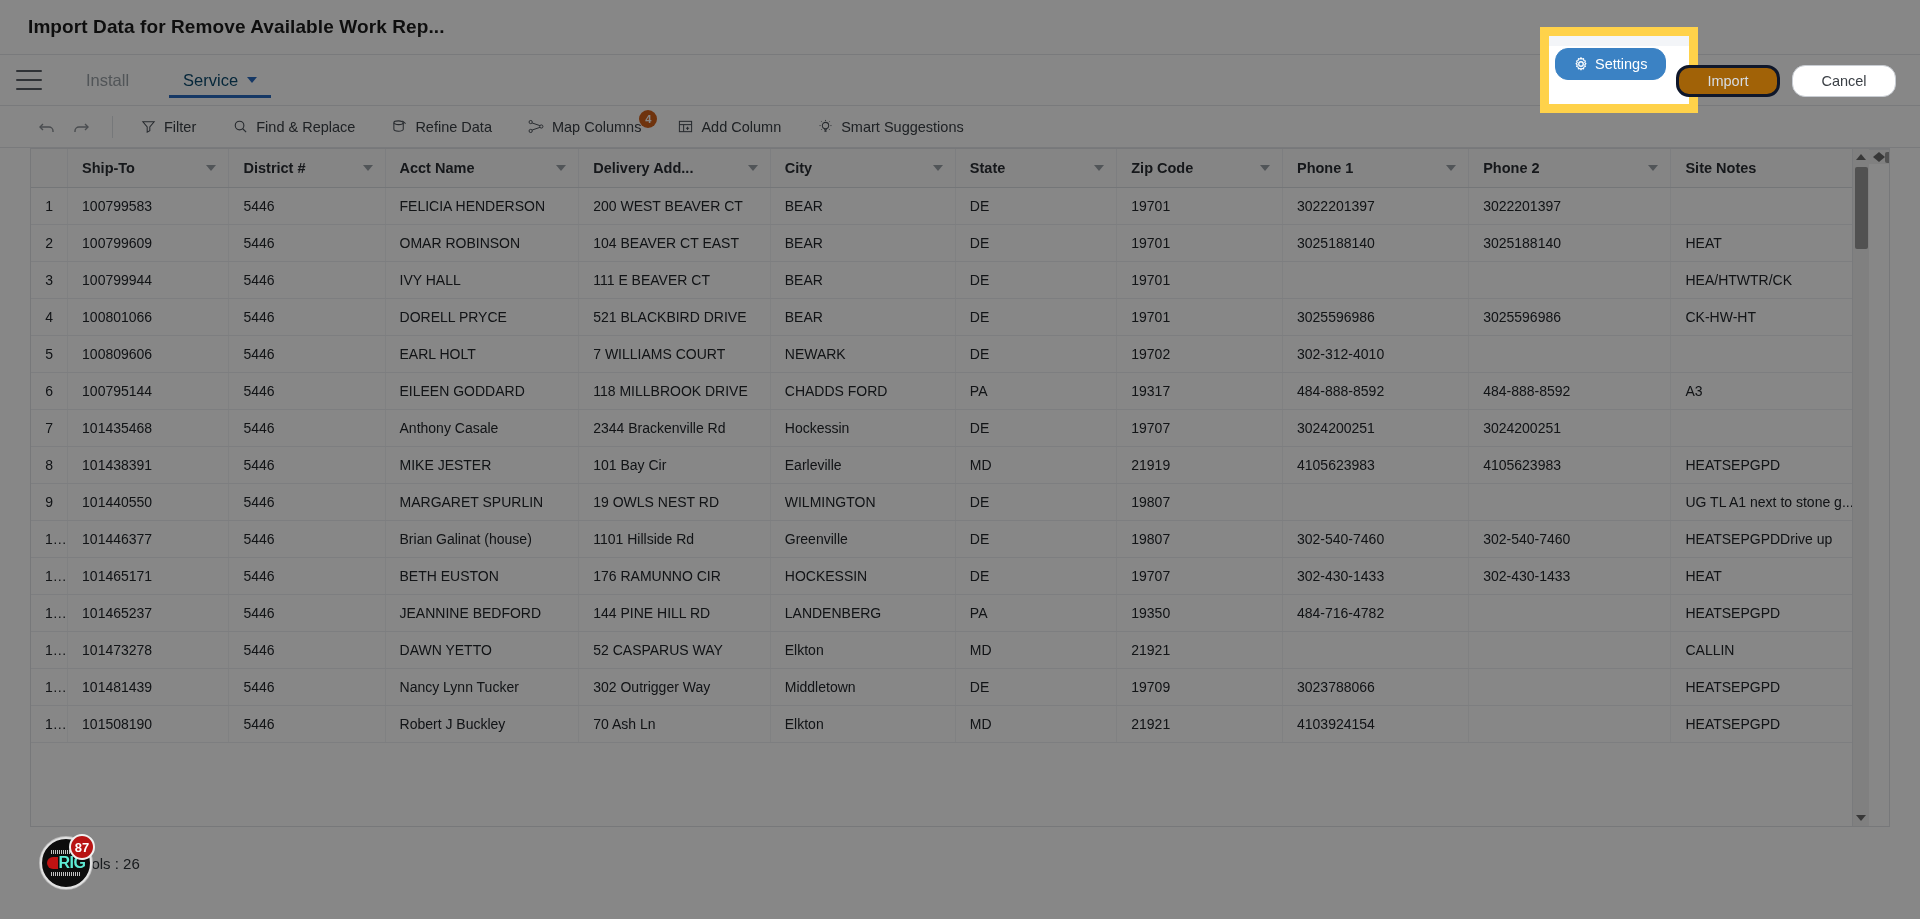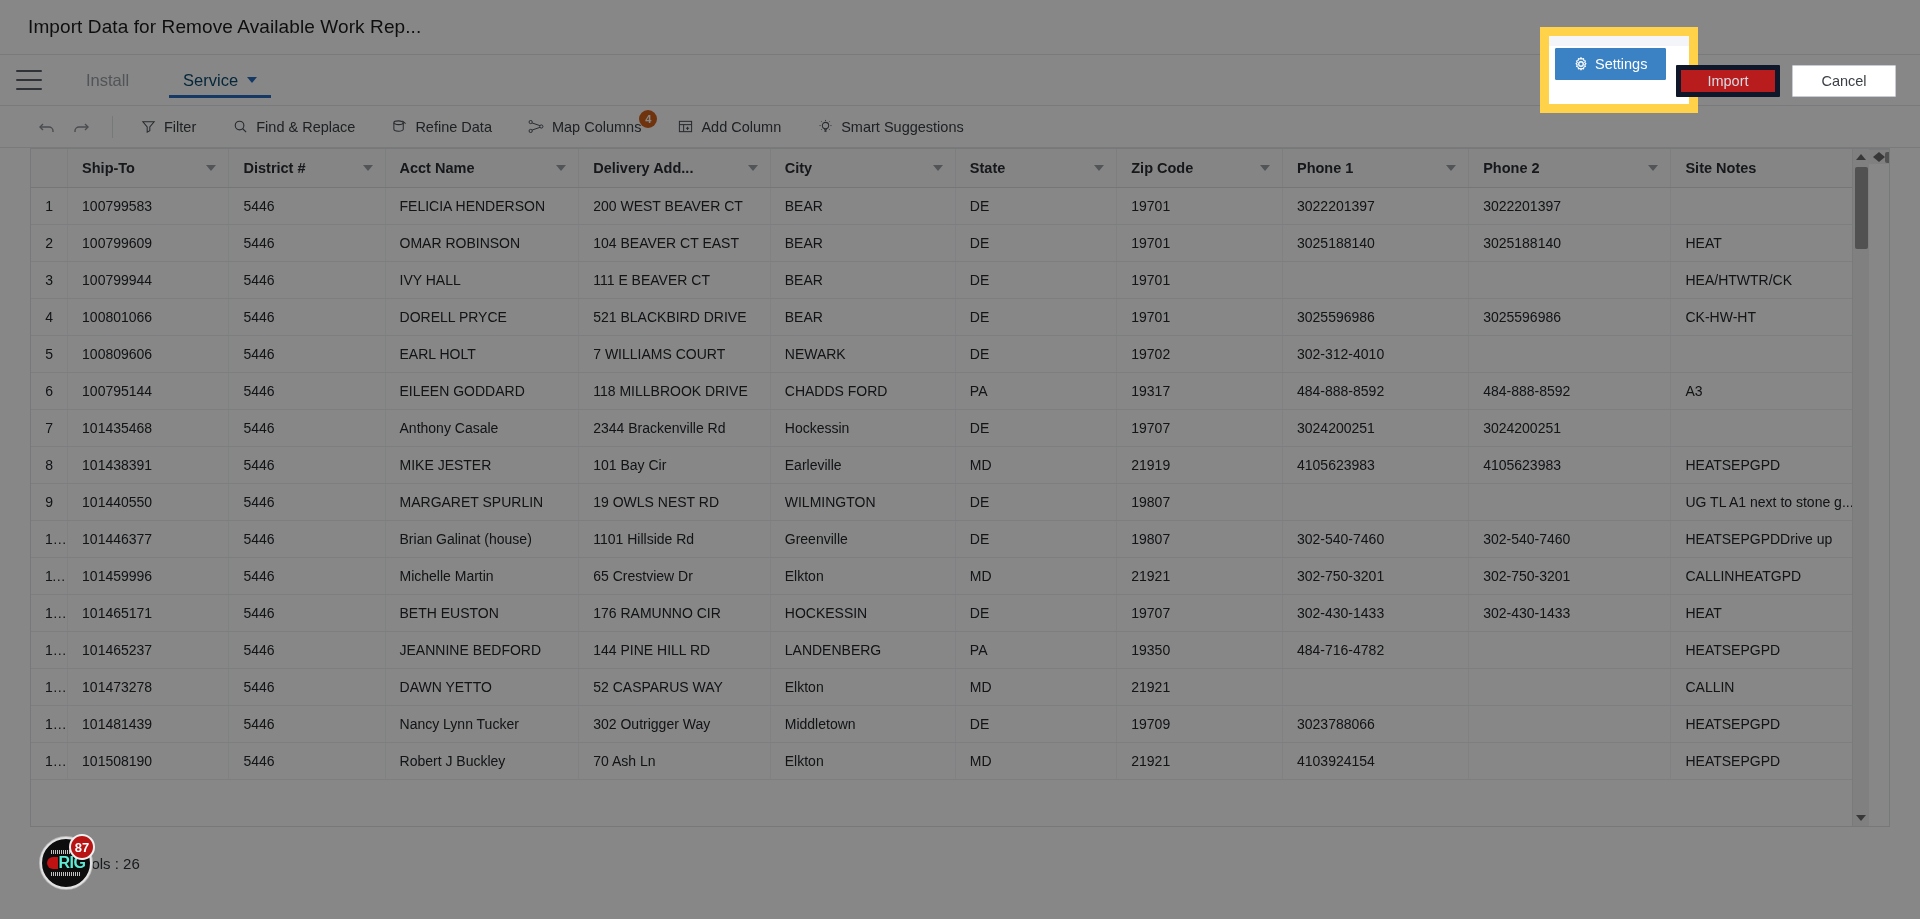--- a/index.html
+++ b/index.html
@@ -25,21 +25,21 @@
 
   
   .titlebar {
     position: absolute; top: 0; left: 0; right: 0; height: 55px;
     background: #ffffff;
     display: flex; align-items: center;
     padding-left: 28px;
     border-bottom: 1px solid #e4e6ea;
   }
   .titlebar .title {
-    font-size: 19px; font-weight: normal; color: #1b1b1b;
+    font-size: 19px; font-weight: bold; color: #1b1b1b;
     letter-spacing: .1px;
   }
 
   
   .tabsrow {
     position: absolute; top: 55px; left: 0; right: 0; height: 51px;
     background: #ffffff;
     display: flex; align-items: center;
     border-bottom: 1px solid #e4e6ea;
   }
@@ -71,24 +71,24 @@
   .actions {
     position: absolute; top: 55px; right: 0; height: 51px;
     display: flex; align-items: center; gap: 12px;
     padding-right: 24px;
     z-index: 45;
   }
   .btn {
     height: 32px; min-width: 104px;
     display: flex; align-items: center; justify-content: center;
     gap: 7px; font-size: 14.5px; cursor: pointer;
-    border-radius: 1px; padding: 0 18px; white-space: nowrap;
+    border-radius: 13px; padding: 0 18px; white-space: nowrap;
   }
   .btn-settings { background: #3b82c4; color: #ffffff; border: 1px solid #3b82c4; }
-  .btn-import   { background: #b91c1c; color: #d6dde6; border: 5px solid #0f172a; }
+  .btn-import   { background: #a16207; color: #d6dde6; border: 3px solid #0f172a; }
   .btn-cancel   { background: #ffffff; color: #3a3f45; border: 1px solid #c9cdd3; }
 
   .gear {
     width: 14px; height: 14px; display: inline-block; position: relative;
   }
   .gear svg { display: block; }
 
   
   .highlight-box {
     position: absolute;
@@ -519,33 +519,20 @@
               <td class="c-acct">Brian Galinat (house)</td>
               <td class="c-addr">1101 Hillside Rd</td>
               <td class="c-city">Greenville</td>
               <td class="c-state">DE</td>
               <td class="c-zip">19807</td>
               <td class="c-ph1">302-540-7460</td>
               <td class="c-ph2">302-540-7460</td>
               <td class="c-note">HEATSEPGPDDrive up</td>
             </tr>
             <tr>
-              <td class="rownum c-num">11</td>
-              <td class="c-ship">101459996</td>
-              <td class="c-dist">5446</td>
-              <td class="c-acct">Michelle Martin</td>
-              <td class="c-addr">65 Crestview Dr</td>
-              <td class="c-city">Elkton</td>
-              <td class="c-state">MD</td>
-              <td class="c-zip">21921</td>
-              <td class="c-ph1">302-750-3201</td>
-              <td class="c-ph2">302-750-3201</td>
-              <td class="c-note">CALLINHEATGPD</td>
-            </tr>
-            <tr>
               <td class="rownum c-num">12</td>
               <td class="c-ship">101465171</td>
               <td class="c-dist">5446</td>
               <td class="c-acct">BETH EUSTON</td>
               <td class="c-addr">176 RAMUNNO CIR</td>
               <td class="c-city">HOCKESSIN</td>
               <td class="c-state">DE</td>
               <td class="c-zip">19707</td>
               <td class="c-ph1">302-430-1433</td>
               <td class="c-ph2">302-430-1433</td>

